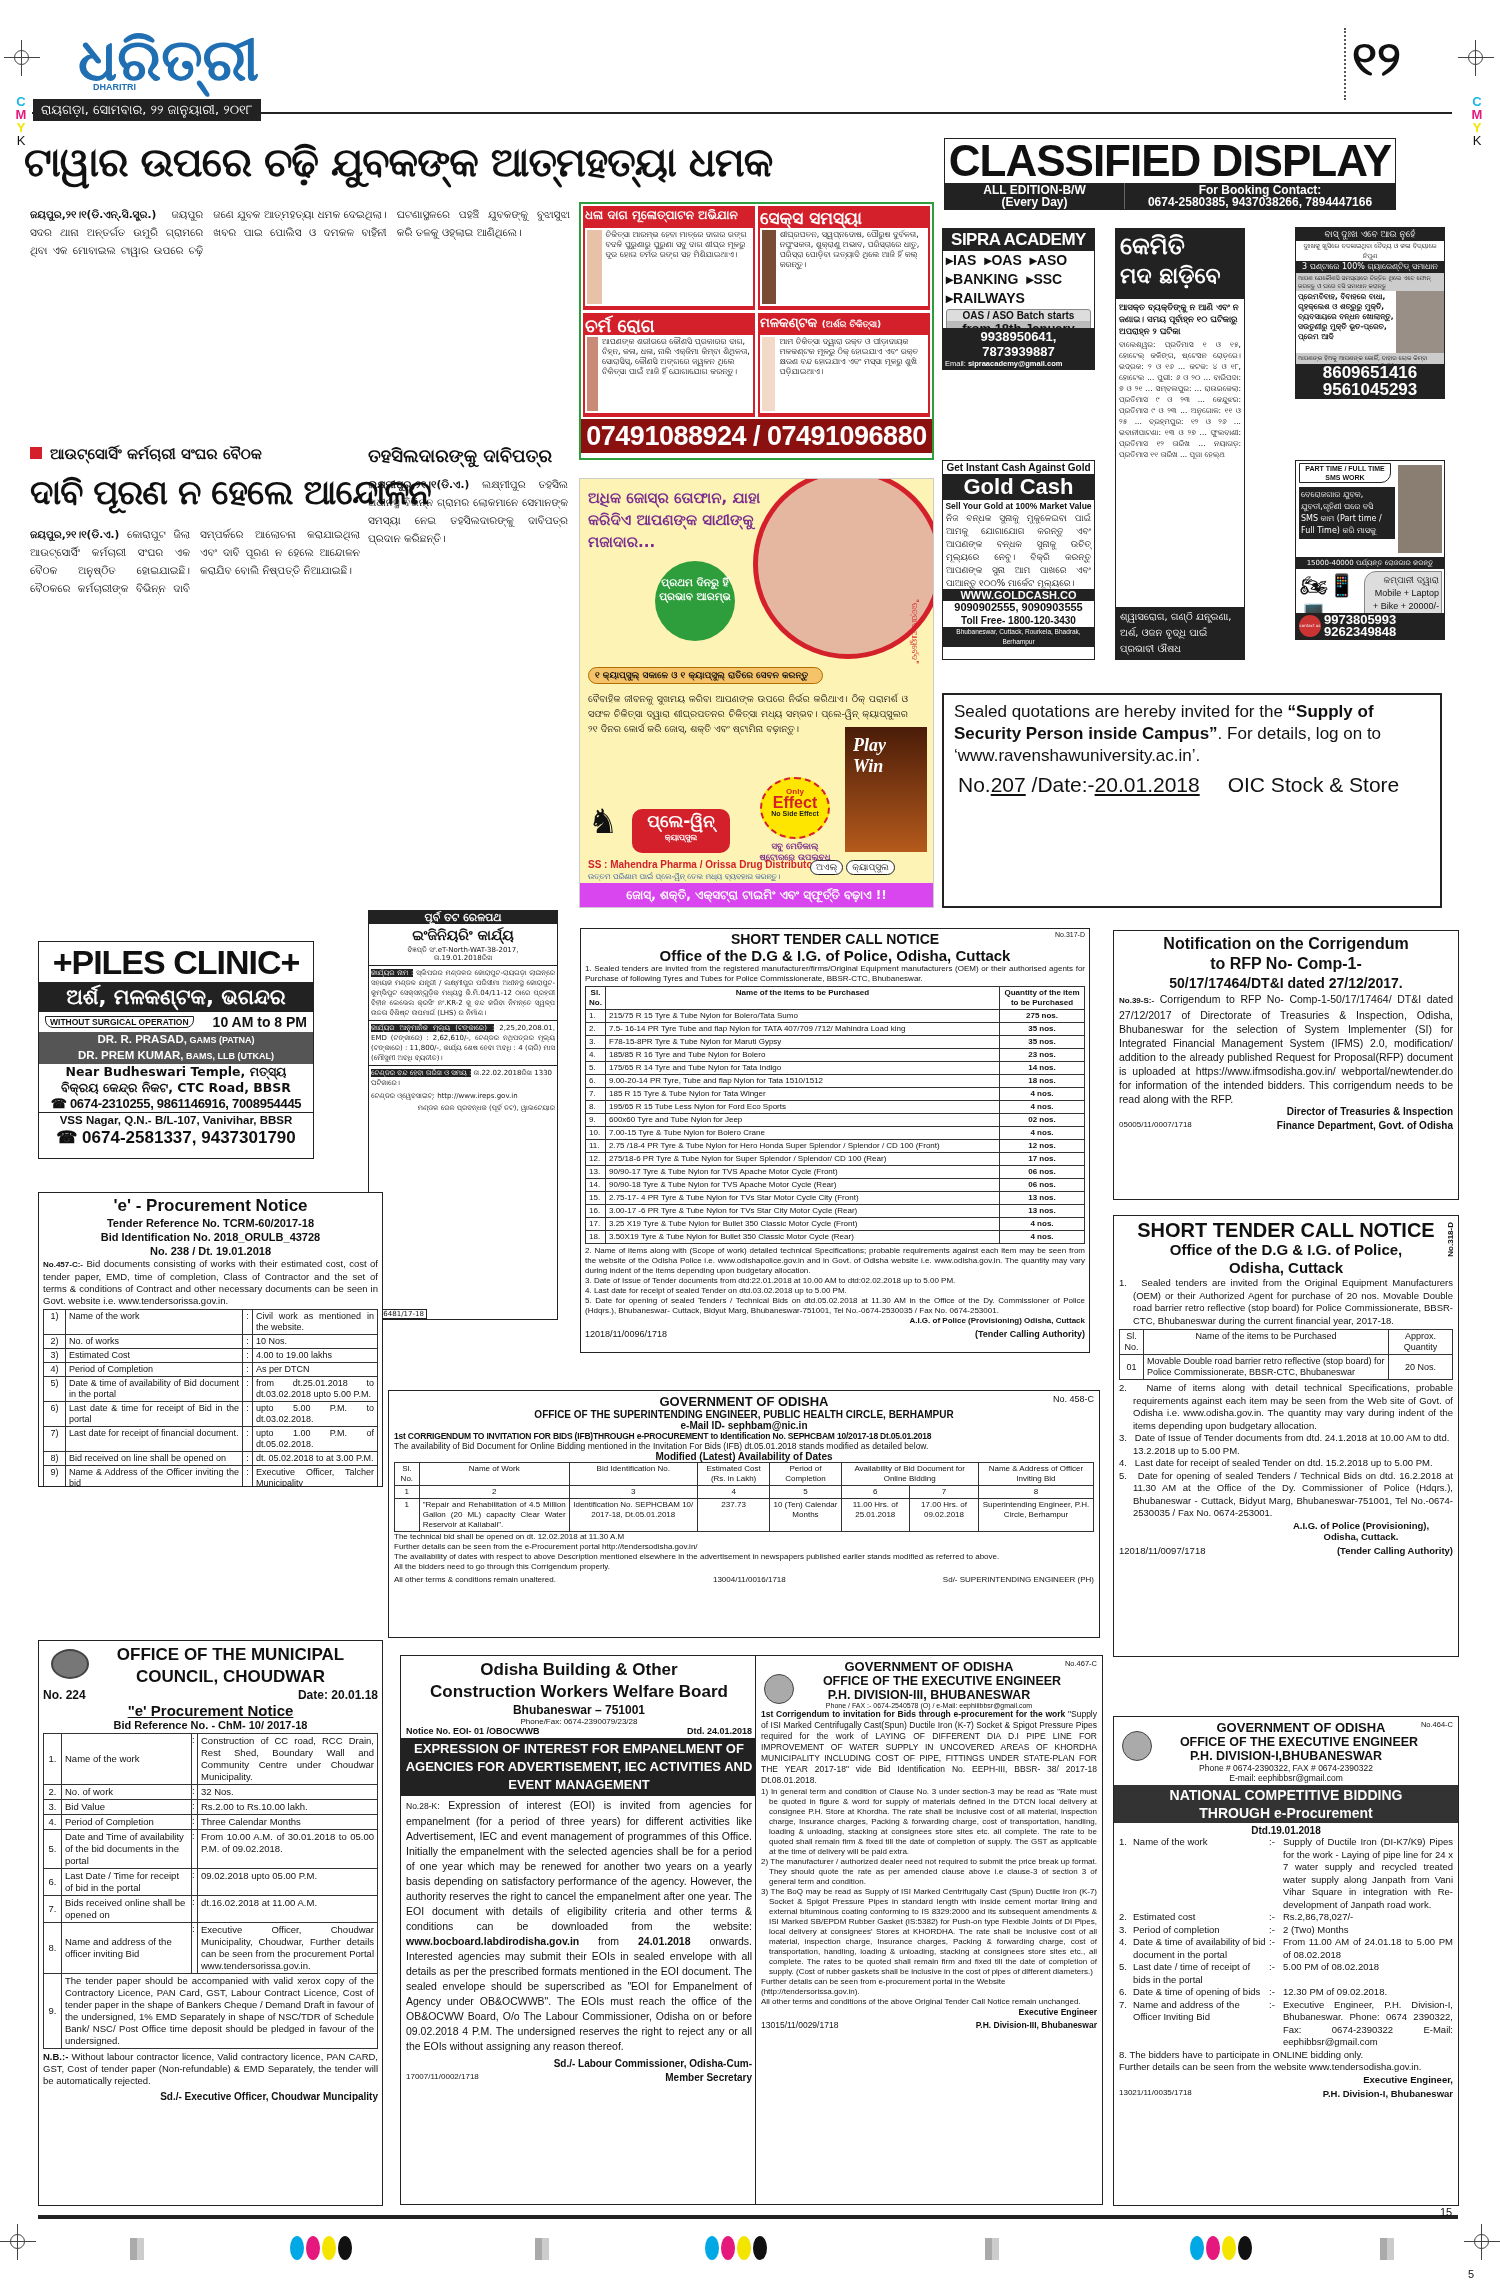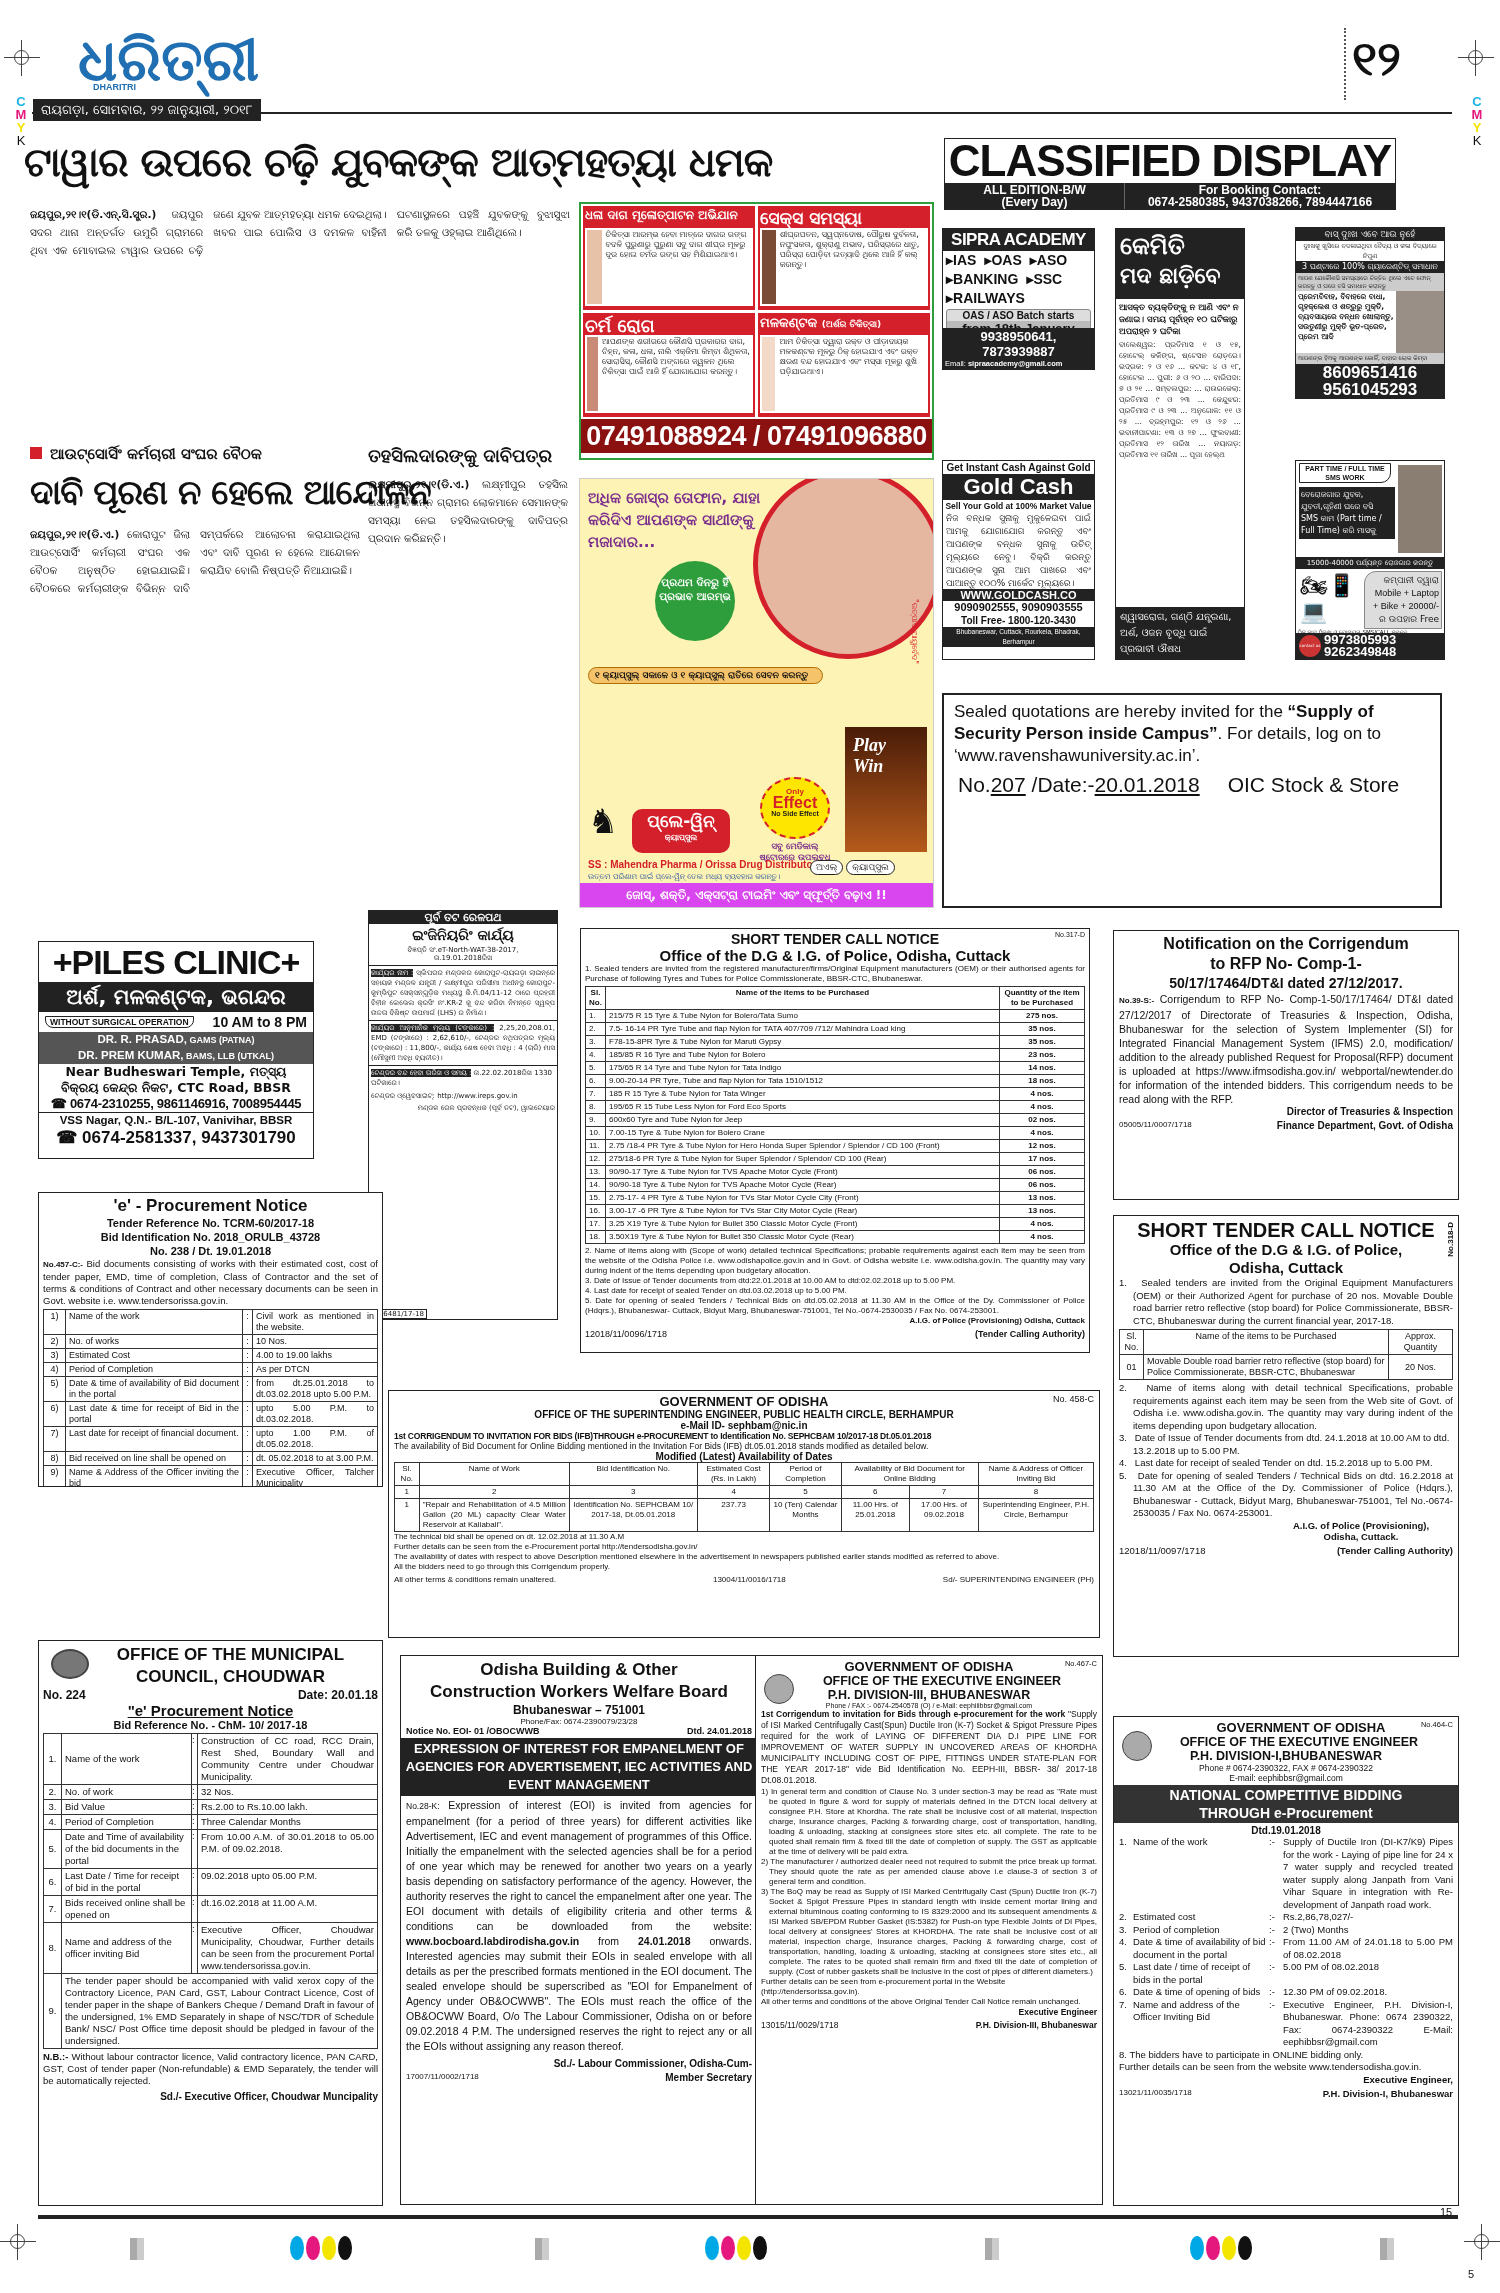--- a/index.html
+++ b/index.html
@@ -114,20 +114,21 @@
     </div>
   </div>
   <div style="background:#8b1010;color:#fff;font-family:'Liberation Sans',sans-serif;font-weight:bold;font-size:27px;text-align:center;height:34px;line-height:34px;letter-spacing:-0.5px">07491088924 / 07491096880</div>
 </div>
 
 <div class="abs odia" style="left:579px;top:478px;width:355px;height:430px;background:#fdf3b5;border:1px solid #ccc;overflow:hidden">
   <div style="position:absolute;left:8px;top:8px;width:190px;color:#7b2d8e;font-size:15px;line-height:22px;font-weight:bold">ଅଧିକ ଜୋସ୍‌ର ତୋଫାନ, ଯାହା କରିଦିଏ ଆପଣଙ୍କ ସାଥୀଙ୍କୁ ମଜାଦାର...</div>
   <div style="position:absolute;right:-10px;top:-10px;width:190px;height:190px;border-radius:50%;border:5px solid #d4202a;background:#e6b7a0"></div>
   <div style="position:absolute;left:75px;top:82px;width:80px;height:80px;border-radius:50%;background:#2e9e3c;color:#fff;font-size:10.5px;text-align:center;padding-top:14px;line-height:14px;font-weight:bold">ପ୍ରଥମ ଦିନରୁ ହିଁ ପ୍ରଭାବ ଆରମ୍ଭ</div>
   <div style="position:absolute;left:8px;top:188px;right:110px;background:#f4c36a;border:1px solid #b06d00;border-radius:10px;font-size:9px;padding:2px 6px;font-weight:bold">୧ କ୍ୟାପ୍‌ସୁଲ୍ ସକାଳେ ଓ ୧ କ୍ୟାପ୍‌ସୁଲ୍ ରାତିରେ ସେବନ କରନ୍ତୁ</div>
+  <div style="position:absolute;left:8px;top:212px;width:320px;font-size:9.5px;line-height:15px;text-align:justify">ବୈବାହିକ ଜୀବନକୁ ସୁଖମୟ କରିବା ଆପଣଙ୍କ ଉପରେ ନିର୍ଭର କରିଥାଏ। ଠିକ୍ ପରାମର୍ଶ ଓ ସଫଳ ଚିକିତ୍ସା ଦ୍ୱାରା ଶୀଘ୍ରପତନର ଚିକିତ୍ସା ମଧ୍ୟ ସମ୍ଭବ। ପ୍ଲେ-ୱିନ୍ କ୍ୟାପ୍‌ସୁଲର ୨୧ ଦିନର କୋର୍ସ କରି ଜୋସ୍, ଶକ୍ତି ଏବଂ ଷ୍ଟାମିନା ବଢ଼ାନ୍ତୁ।</div>
   <div style="position:absolute;right:14px;top:120px;font-size:8px;writing-mode:vertical-rl;color:#d4202a">"ଉତ୍ପାଦ ଆୟୁର୍ବେଦ"</div>
   <div style="position:absolute;left:180px;top:298px;width:70px;height:62px;border-radius:50%;background:#ffe600;border:2px dashed #d4202a;text-align:center;font-family:'Liberation Sans',sans-serif;color:#d4202a;font-weight:bold">
     <div style="font-size:8px;margin-top:8px">Only</div>
     <div style="font-size:16px;line-height:14px">Effect</div>
     <div style="font-size:7px;color:#222">No Side Effect</div>
   </div>
   <div style="position:absolute;left:265px;top:248px;width:82px;height:125px;background:linear-gradient(#4a1c08,#b55a1c);color:#fff;font-family:'Liberation Serif',serif;font-style:italic;font-size:18px;font-weight:bold;padding:8px">Play Win</div>
   <div style="position:absolute;left:52px;top:330px;width:98px;height:44px;border-radius:10px;background:#d4202a;color:#fff;text-align:center;font-weight:bold">
     <div style="font-size:17px;line-height:24px">ପ୍ଲେ-ୱିନ୍</div>
     <div style="font-size:8px">କ୍ୟାପ୍‌ସୁଲ</div>
@@ -196,21 +197,21 @@
   </div>
   <div style="background:#ccc;font-size:6px;line-height:8px;padding:1px 2px">ଆପଣଙ୍କ ହିଅକୁ ଆପଣଙ୍କ କୋଳିଁ, ବାହାର ଲୋକ କିମ୍ବା ଶ୍ୱଶୁର ଘର ଲୋକ ହଇରାଣ କରୁଛନ୍ତି କି?</div>
   <div class="center bold" style="font-size:8px">ସ୍ପେ. ବଶୀକରଣ ମୁଠକରଣୀ</div>
   <div class="center bold" style="font-size:9px">ମିଆଁ ସରଫରାଜ ଆଲମ ବଙ୍ଗାଳି</div>
   <div class="dark center bold" style="font-family:'Liberation Sans',sans-serif;font-size:17px;line-height:17px;position:absolute;bottom:0;left:0;right:0">
     <div>8609651416</div>
     <div>9561045293</div>
   </div>
 </div>
 
-<div class="box odia" style="left:1295px;top:460px;width:150px;height:200px;border-width:1px">
+<div class="box odia" style="left:1295px;top:460px;width:150px;height:180px;border-width:1px">
   <div style="position:absolute;left:3px;top:2px;width:92px;border:1px solid #222;border-radius:0 0 10px 0;text-align:center;font-family:'Liberation Sans',sans-serif;font-weight:bold;font-size:7px;line-height:9px">
     <div>PART TIME / FULL TIME</div>
     <div>SMS WORK</div>
   </div>
   <div style="position:absolute;right:2px;top:4px;width:44px;height:88px;background:#8a7d72"></div>
   <div class="dark" style="position:absolute;left:3px;top:26px;width:96px;font-size:8px;line-height:12px;padding:2px">ବେରୋଜଗାର ଯୁବକ, ଯୁବତୀ,ଗୃହିଣୀ ଘରେ ବସି SMS କାମ (Part time / Full Time) କରି ମାସକୁ</div>
   <div class="dark" style="position:absolute;left:0;right:0;top:96px;font-size:7px;line-height:12px;text-align:center">15000-40000 ପର୍ଯ୍ୟନ୍ତ ରୋଜଗାର କରନ୍ତୁ</div>
   <div style="position:absolute;left:4px;top:112px;font-size:22px;line-height:26px">🏍📱<br>💻</div>
   <div style="position:absolute;right:2px;top:110px;width:78px;border:1px solid #888;border-radius:12px 0 0 0;background:#ddd;text-align:right;padding:2px;font-size:9px;line-height:13px;font-family:'Liberation Sans',sans-serif">
     <div class="odia">କମ୍ପାନୀ ଦ୍ୱାରା</div>

